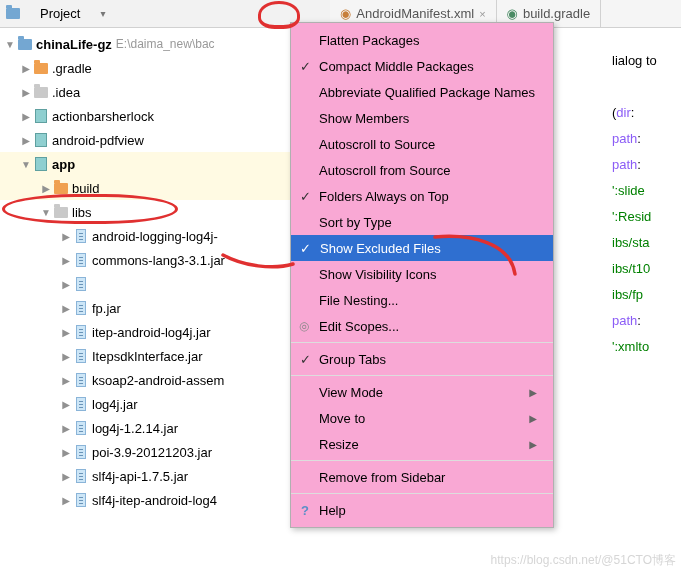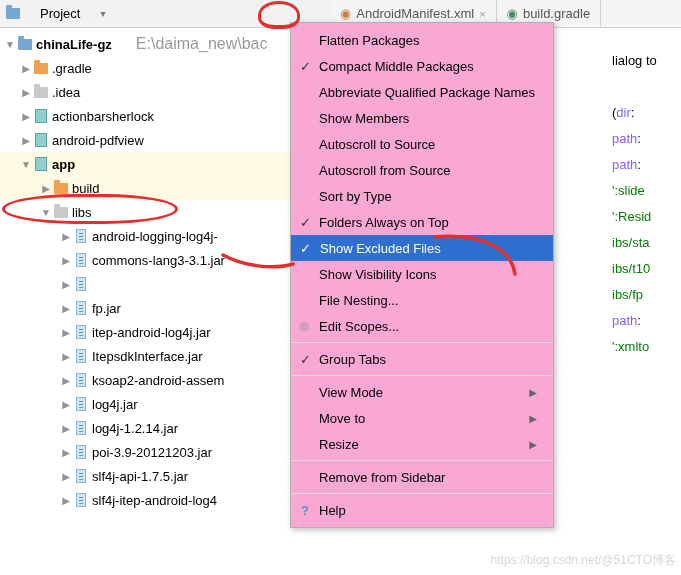--- a/index.html
+++ b/index.html
@@ -8,21 +8,21 @@
 .toolbar .proj { display: flex; align-items: center; gap: 20px; flex: 1; }
 .toolbar .btns { display: flex; gap: 8px; color: #6e6e6e; }
 .toolbar .btns span { cursor: pointer; }
 .icon-folder { display: inline-block; width: 14px; height: 11px; background: #74a7d2; border-radius: 1px; position: relative; }
 .icon-folder::before { content: ""; position: absolute; top: -3px; left: 0; width: 6px; height: 3px; background: #74a7d2; border-radius: 1px 1px 0 0; }
 .tree { position: absolute; top: 28px; left: 0; width: 300px; bottom: 0; overflow: hidden; padding-top: 4px; }
 .row { display: flex; align-items: center; height: 24px; padding-left: 4px; white-space: nowrap; }
 .row .arr { width: 12px; text-align: center; color: #919191; font-size: 10px; }
 .row .ic { width: 18px; display: flex; justify-content: center; }
 .row .txt { padding-left: 2px; }
-.row .path { color: #999; margin-left: 24px; font-size: 16px; }
+.row .path { color: #999; margin-left: 4px; font-size: 12px; }
 .row.sel { background: #fffae3; }
 .row.app { background: #fffae3; }
 .pad1 { padding-left: 20px; } .pad2 { padding-left: 40px; } .pad3 { padding-left: 60px; }
 .ic-gradle { width: 14px; height: 11px; background: #f0a050; border-radius: 1px; position: relative; display: inline-block; }
 .ic-gradle::before { content: ""; position: absolute; top: -3px; left: 0; width: 6px; height: 3px; background: #f0a050; border-radius: 1px 1px 0 0; }
 .ic-gray { width: 14px; height: 11px; background: #c9c9c9; border-radius: 1px; position: relative; display: inline-block; }
 .ic-gray::before { content: ""; position: absolute; top: -3px; left: 0; width: 6px; height: 3px; background: #c9c9c9; border-radius: 1px 1px 0 0; }
 .ic-teal { width: 12px; height: 14px; background: linear-gradient(#8fcfd0,#8fcfd0); border: 1px solid #5fa0a0; display: inline-block; }
 .ic-jar { width: 10px; height: 14px; background: #cde6f7; border: 1px solid #8ab4d8; display: inline-block; position: relative; }
 .ic-jar::after { content:""; position:absolute; left:2px; right:2px; top:3px; height:1px; background:#6a94b8; box-shadow:0 3px 0 #6a94b8,0 6px 0 #6a94b8; }
@@ -245,25 +245,25 @@
     </div>
     <div class="mi">
       <span>Show Members</span>
     </div>
     <div class="mi">
       <span>Autoscroll to Source</span>
     </div>
     <div class="mi">
       <span>Autoscroll from Source</span>
     </div>
-    <div class="mi">
-      <span>Sort by Type</span>
-    </div>
     <div class="mi chk">
       <span>Folders Always on Top</span>
+    </div>
+    <div class="mi">
+      <span>Sort by Type</span>
     </div>
     <div class="mi chk sel">
       <span>Show Excluded Files</span>
     </div>
     <div class="mi">
       <span>Show Visibility Icons</span>
     </div>
     <div class="mi">
       <span>File Nesting...</span>
     </div>

